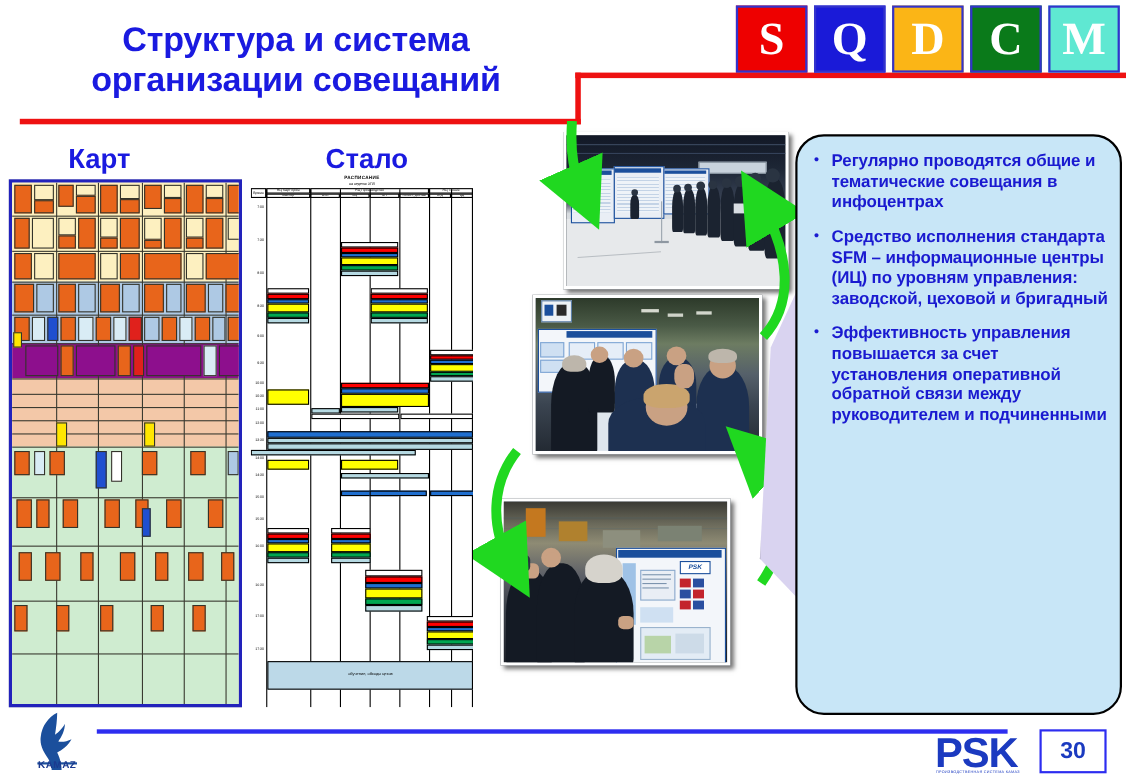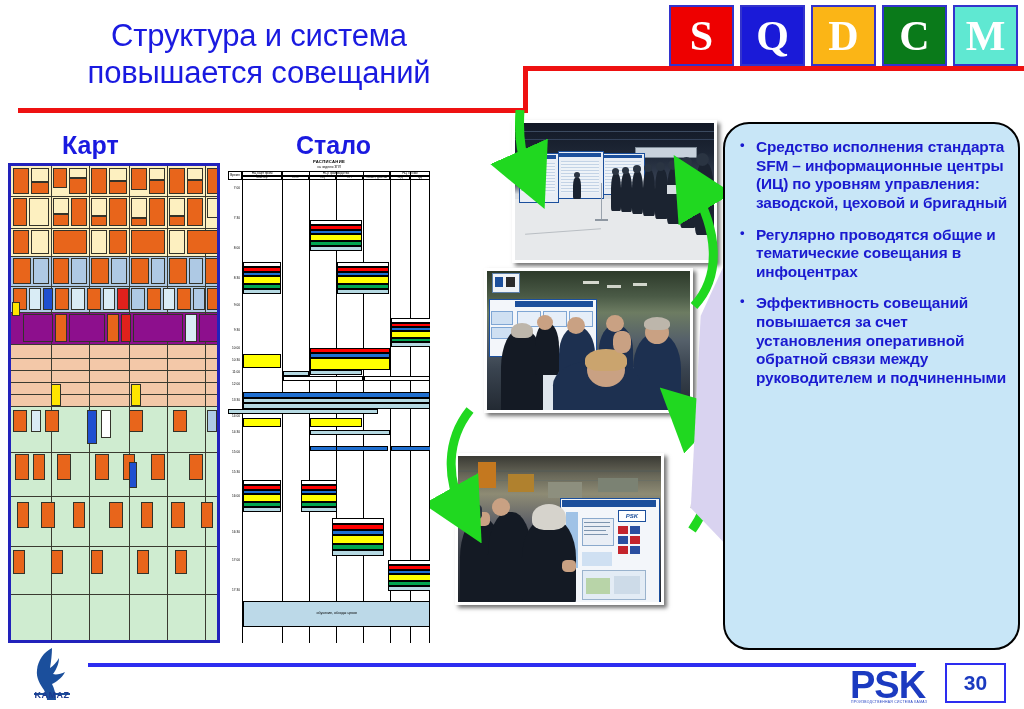--- a/index.html
+++ b/index.html
@@ -7,22 +7,22 @@
     width:1024px;height:709px;
     background:#ffffff;
     font-family:"Liberation Sans", sans-serif;
     overflow:hidden;
     position:relative;
   }
   .slide{position:absolute;inset:0;}
 
   
   .title{
-    position:absolute;left:24px;top:18px;width:470px;
-    font-size:31px;font-weight:normal;color:#1a1ae0;
+    position:absolute;left:34px;top:18px;width:470px;
+    font-size:31px;font-weight:bold;color:#1a1ae0;
     text-align:center;line-height:1.18;
     letter-spacing:-0.2px;
   }
   
   .redrule{
     position:absolute;left:18px;top:108px;width:510px;height:5px;
     background:#ee1111;
   }
   .redrule-v{
     position:absolute;left:523px;top:66px;width:5px;height:47px;
@@ -194,21 +194,21 @@
     font-size:21px;font-weight:bold;color:#1b3ac0;
   }
 </style>
 </head>
 <body>
 
 <div class="slide">
 
   <div class="title">
     <div>Структура и система</div>
-    <div>повышается совещаний</div>
+    <div>организации совещаний</div>
   </div>
   <div class="redrule"></div>
   <div class="redrule-v"></div>
   <div class="redrule-h2"></div>
 
   <div class="sqdcm">
     <div class="sq-box" style="background:#ee0000">
       <span>S</span>
     </div>
     <div class="sq-box" style="background:#1a1ad8">
@@ -648,23 +648,23 @@
     <path d="M40,300 C16,330 16,370 34,402" stroke="#20d820" stroke-width="9" fill="none" marker-end="url(#ah)"></path>
 
     <path d="M264,196 C292,166 288,120 262,76" stroke="#20d820" stroke-width="9" fill="none" marker-end="url(#ah)"></path>
 
     <path d="M262,420 C290,380 286,330 256,302" stroke="#20d820" stroke-width="9" fill="none" marker-end="url(#ah)"></path>
   </svg>
 
   <div class="callout-tail"></div>
   <div class="callout">
     <ul class="bullets">
+      <li>Регулярно проводятся общие и тематические совещания в инфоцентрах</li>
       <li>Средство исполнения стандарта SFM – информационные центры (ИЦ) по уровням управления: заводской, цеховой и бригадный</li>
-      <li>Регулярно проводятся общие и тематические совещания в инфоцентрах</li>
-      <li>Эффективность совещаний повышается за счет установления оперативной обратной связи между руководителем и подчиненными</li>
+      <li>Эффективность управления повышается за счет установления оперативной обратной связи между руководителем и подчиненными</li>
     </ul>
   </div>
 
   <div class="foot-line"></div>
 
   <svg class="kamaz" viewBox="0 0 60 60">
     <path d="M30 4 C22 8 16 16 15 26 C14 34 18 40 22 46 C24 50 25 54 25 56
              L34 56 C34 50 32 44 30 40 C34 38 40 34 43 28
              C39 30 34 31 31 30 C34 26 37 20 37 14
              C35 18 31 22 28 24 C29 18 30 10 30 4 Z" fill="#1b4f9c"></path>

